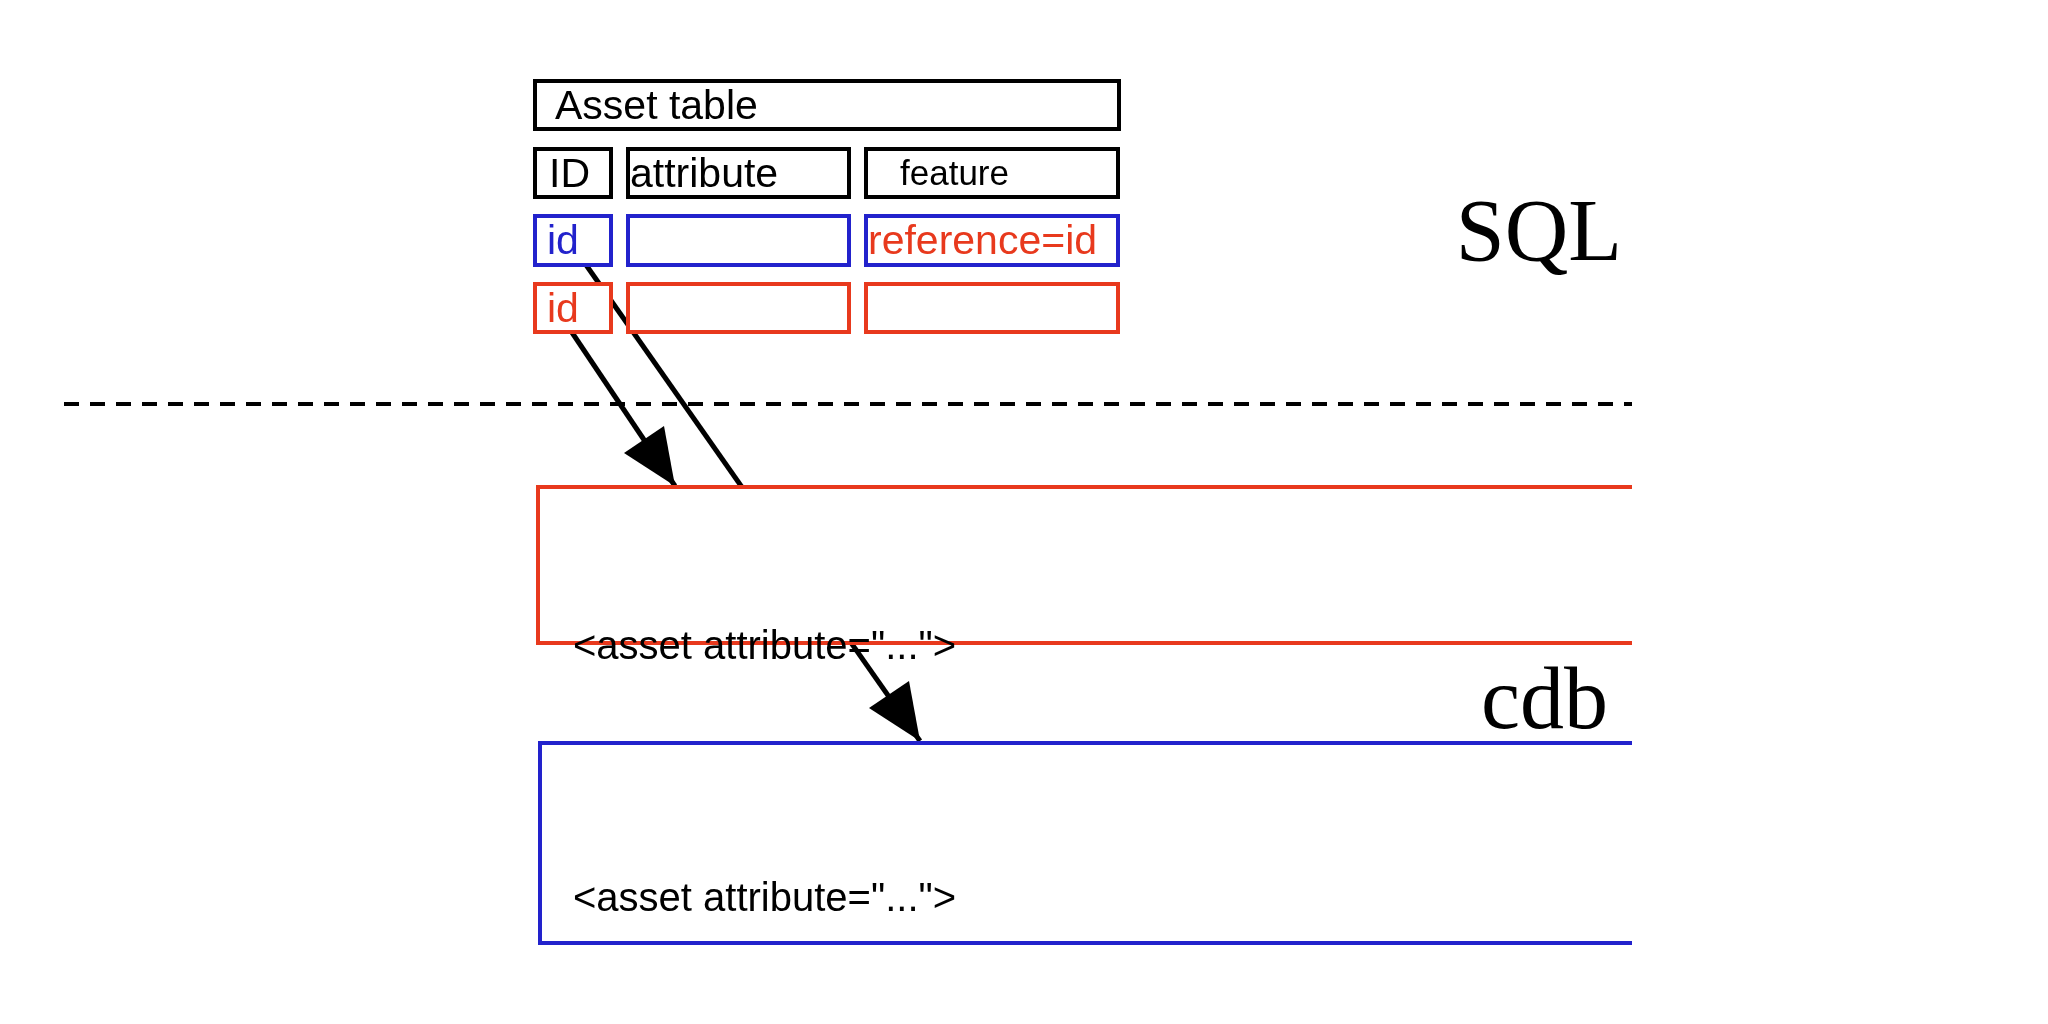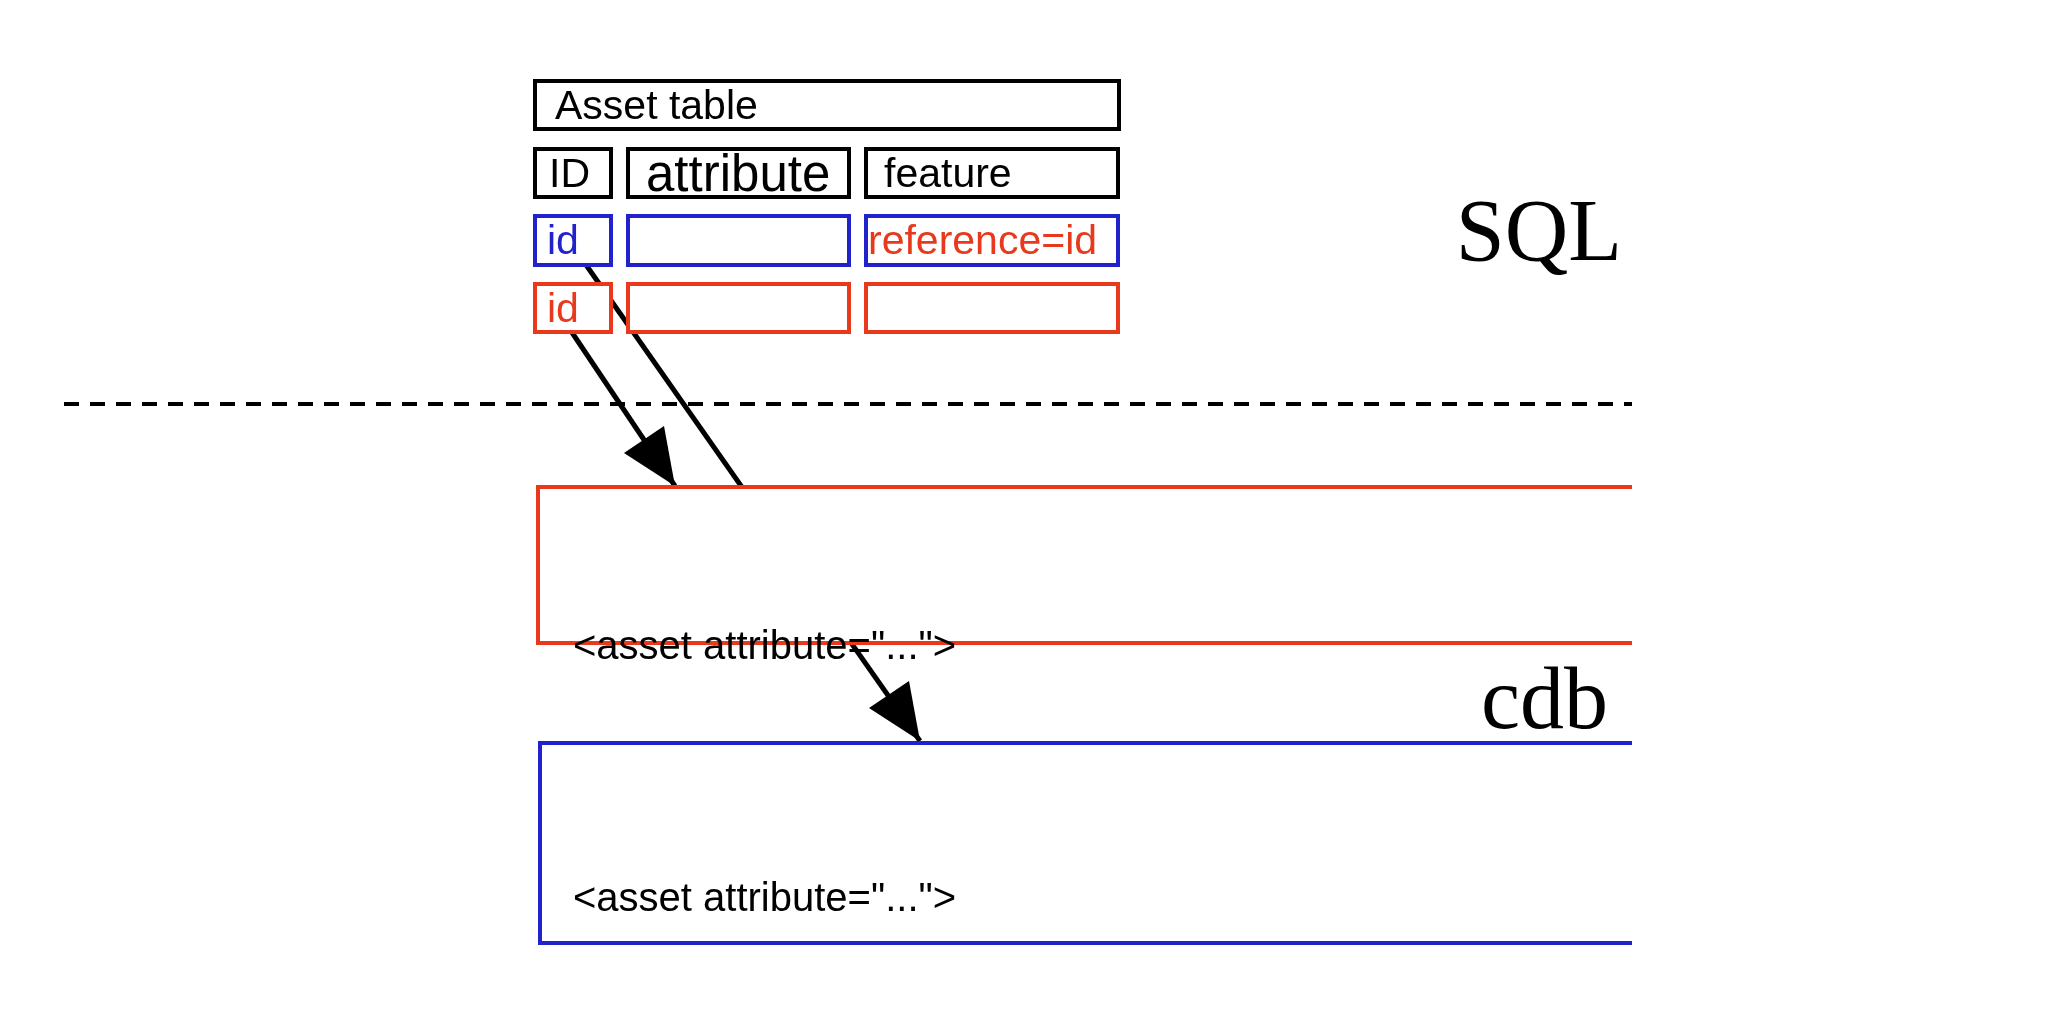--- a/index.html
+++ b/index.html
@@ -13,22 +13,22 @@
 
   
   .bx{position:absolute;box-sizing:border-box;background:#fff;z-index:2;display:flex;align-items:center;}
   .black{border:4px solid #000;}
   .blue {border:4px solid #2222cc;}
   .red  {border:4px solid #e8391d;}
 
   
   .t-title   {left:533px;top:79px; width:588px;height:52px;padding-left:18px;font-size:41px;}
   .h-id      {left:533px;top:147px;width:80px; height:52px;padding-left:12px;font-size:41px;}
-  .h-attr    {left:626px;top:147px;width:225px;height:52px;padding-left:16px;font-size:51px;}
-  .h-feat    {left:864px;top:147px;width:256px;height:52px;padding-left:16px;font-size:41px;}
+  .h-attr    {left:626px;top:147px;width:225px;height:52px;padding-left:0;font-size:41px;}
+  .h-feat    {left:864px;top:147px;width:256px;height:52px;padding-left:32px;font-size:35px;}
 
   .r1-id     {left:533px;top:214px;width:80px; height:53px;padding-left:10px;font-size:41px;color:#2222cc;}
   .r1-attr   {left:626px;top:214px;width:225px;height:53px;}
   .r1-feat   {left:864px;top:214px;width:256px;height:53px;padding-right:12px;font-size:41px;color:#e8391d;}
 
   .r2-id     {left:533px;top:282px;width:80px; height:52px;padding-left:10px;font-size:41px;color:#e8391d;}
   .r2-attr   {left:626px;top:282px;width:225px;height:52px;}
   .r2-feat   {left:864px;top:282px;width:256px;height:52px;}
 
   

